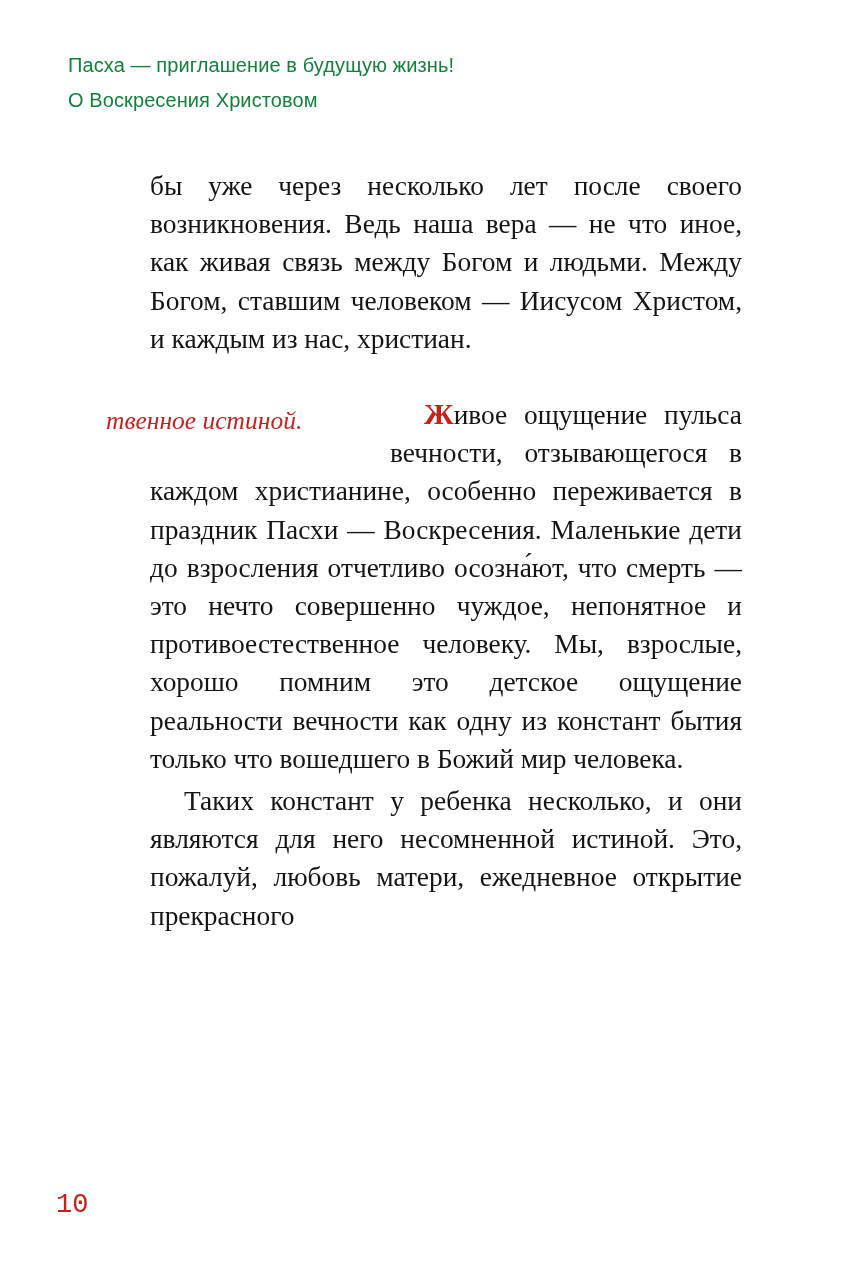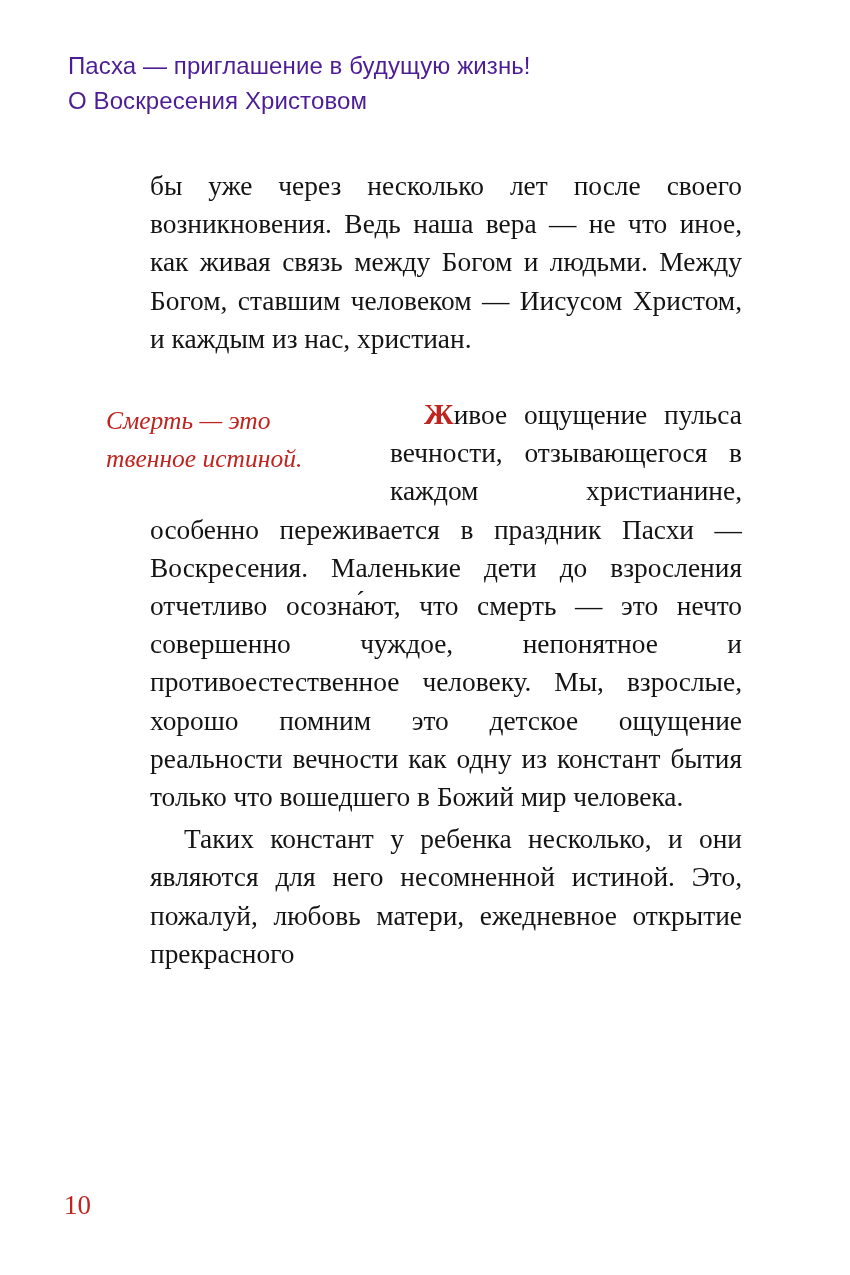--- a/index.html
+++ b/index.html
@@ -17,22 +17,22 @@
     font-family: "Liberation Serif", "DejaVu Serif", serif;
   }
 
   
   #running-header {
     position: absolute;
     left: 68px;
     top: 48px;
     width: 700px;
     font-family: "Liberation Sans", "DejaVu Sans", sans-serif;
-    color: #4c1d95;
-    font-size: 24px;
+    color: #15803d;
+    font-size: 20px;
     line-height: 35px;
     letter-spacing: 0.1px;
     white-space: nowrap;
   }
   #running-header .hdr-line { display: block; }
 
   
   #text-column {
     position: absolute;
     left: 146px;
@@ -98,23 +98,23 @@
     font-size: 25.5px;
     line-height: 38px;
     text-align: left;
     font-family: "Liberation Serif", "DejaVu Serif", serif;
   }
   #pull-quote-text .pq-line { display: block; white-space: nowrap; }
 
   
   #page-number {
     position: absolute;
-    left: 64px;
+    left: 56px;
     top: 1190px;
-    font-family: Liberation Serif, serif;
+    font-family: Liberation Mono, monospace;
     color: #c0241f;
     font-size: 27px;
     line-height: 30px;
   }
 </style>
 </head>
 <body>
 
 <div id="page">
 
@@ -125,21 +125,20 @@
 
   <div id="text-column">
 
     <p class="para-cont">бы уже через несколько лет после своего возникновения. Ведь наша вера — не что иное, как живая связь между Богом и людьми. Между Богом, ставшим человеком — Иисусом Христом, и каждым из нас, христиан.</p>
 
     <p class="para-indent gap-para">
 
       <span id="pull-quote">
         <span id="pull-quote-rule"></span>
         <span id="pull-quote-text">
-          <span class="pq-line">Смерть — это</span>
           <span class="pq-line">твенное истиной.</span>
         </span>
       </span>
 
       <span class="drop-initial">Ж</span><span>ивое ощущение пульса вечности, отзывающегося в каждом христианине, особенно переживается в праздник Пасхи — Воскресения. Маленькие дети до взросления отчетливо осозна́ют, что смерть — это нечто совершенно чуждое, непонятное и противоестественное человеку. Мы, взрослые, хорошо помним это детское ощущение реальности вечности как одну из констант бытия только что вошедшего в Божий мир человека.</span>
     </p>
 
     <p class="para-indent">Таких констант у ребенка несколько, и они являются для него несомненной истиной. Это, пожалуй, любовь матери, ежедневное открытие прекрасного</p>
 
   </div>

